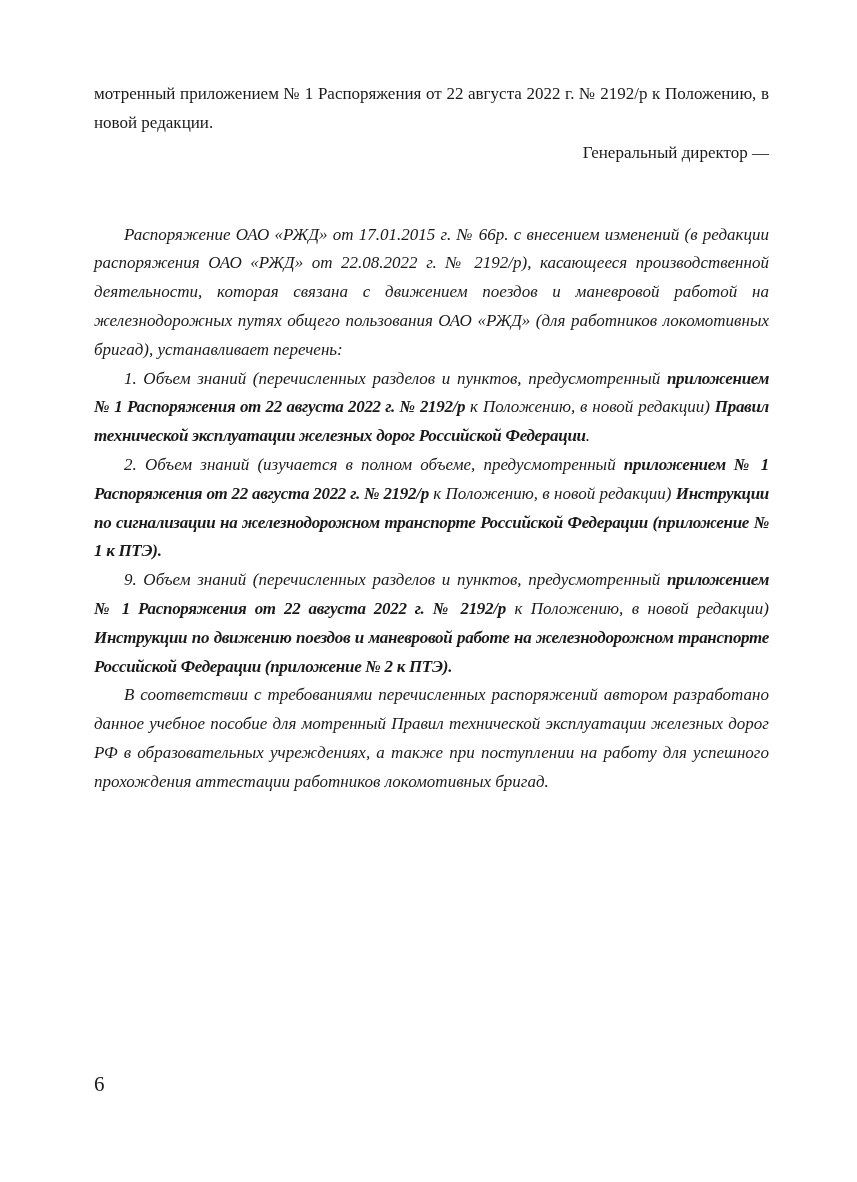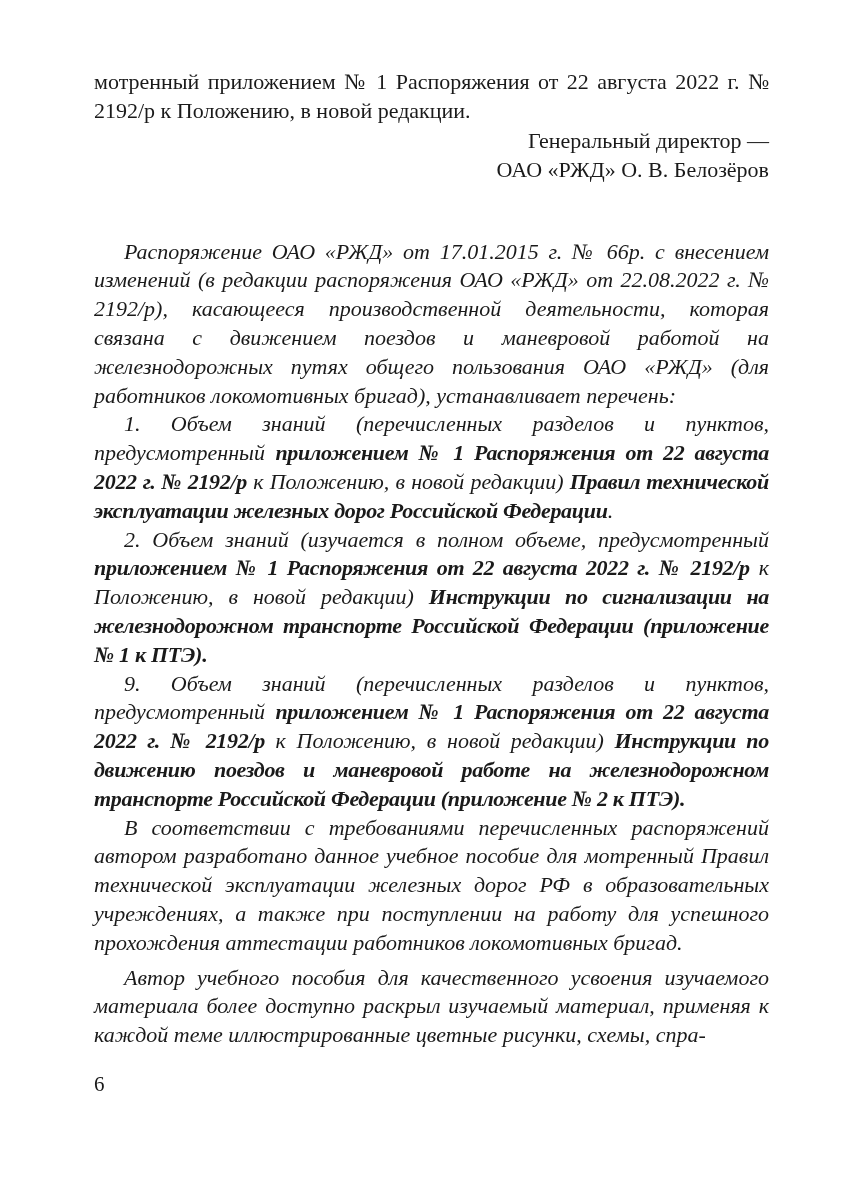--- a/index.html
+++ b/index.html
@@ -11,23 +11,23 @@
       width: 857px;
       height: 1182px;
       position: relative;
       overflow: hidden;
       font-family: "Liberation Serif", "DejaVu Serif", serif;
       color: #1a1a1a;
     }
     .page {
       position: absolute;
       left: 94px;
-      top: 68px;
+      top: 80px;
       width: 675px;
-      font-size: 22px;
+      font-size: 17px;
       line-height: 28.8px;
     }
     .p {
       margin: 0;
       text-align: justify;
       hyphens: manual;
     }
     .indent { text-indent: 30px; font-style: italic; }
     .signature {
       text-align: right;
@@ -48,34 +48,32 @@
   </style>
 </head>
 <body>
 
 <div class="page">
 
   <p class="p">мотренный приложением № 1 Распоряжения от 22 августа 2022 г. № 2192/р к Положению, в новой редакции.</p>
 
   <div class="signature">
     <div>Генеральный директор —</div>
-    <div>ОАО «РЖД» О. В. Белозёров</div>
   </div>
 
   <div class="gap-after-sig"></div>
 
   <p class="p indent">Распоряжение ОАО «РЖД» от 17.01.2015 г. № 66р. с внесением изменений (в редакции распоряжения ОАО «РЖД» от 22.08.2022 г. № 2192/р), касающееся производственной деятельности, которая связана с движением поездов и маневровой работой на железнодорожных путях общего пользования ОАО «РЖД» (для работников локомотивных бригад), устанавливает перечень:</p>
 
   <p class="p indent"><span>1. Объем знаний (перечисленных разделов и пунктов, предусмотренный </span><b>приложением № 1 Распоряжения от 22 августа 2022 г. № 2192/р</b><span> к Положению, в новой редакции) </span><b>Правил технической эксплуатации железных дорог Российской Федерации</b><span>.</span></p>
 
   <p class="p indent"><span>2. Объем знаний (изучается в полном объеме, предусмотренный </span><b>приложением № 1 Распоряжения от 22 августа 2022 г. № 2192/р</b><span> к Положению, в новой редакции) </span><b>Инструкции по сигнализации на железнодорожном транспорте Российской Федерации (приложение № 1 к ПТЭ).</b><span></span></p>
 
   <p class="p indent"><span>9. Объем знаний (перечисленных разделов и пунктов, предусмотренный </span><b>приложением № 1 Распоряжения от 22 августа 2022 г. № 2192/р</b><span> к Положению, в новой редакции) </span><b>Инструкции по движению поездов и маневровой работе на железнодорожном транспорте Российской Федерации (приложение № 2 к ПТЭ).</b><span></span></p>
 
   <p class="p indent">В соответствии с требованиями перечисленных распоряжений автором разработано данное учебное пособие для мотренный Правил технической эксплуатации железных дорог РФ в образовательных учреждениях, а также при поступлении на работу для успешного прохождения аттестации работников локомотивных бригад.</p>
 
   <div class="gap-small"></div>
 
-  <p class="p indent">Автор учебного пособия для качественного усвоения изучаемого материала более доступно раскрыл изучаемый материал, применяя к каждой теме иллюстрированные цветные рисунки, схемы, спра-</p>
 
 </div>
 
 <div class="page-number">6</div>
 
 </body></html>

